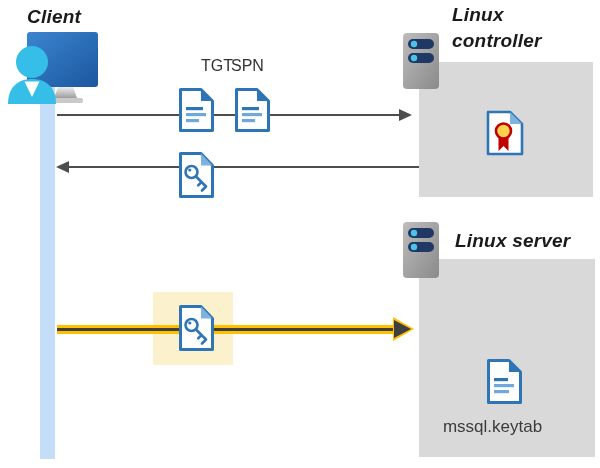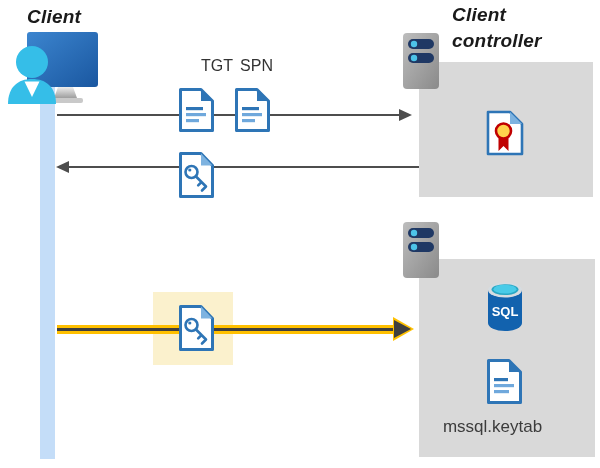--- a/index.html
+++ b/index.html
@@ -171,29 +171,20 @@
   <div class="abs" style="left:402px;top:221px;">
     <svg width="38" height="58" viewBox="0 0 38 58">
       <rect class="srv-body" x="1" y="1" width="36" height="56" rx="4"></rect>
       <rect class="srv-bar" x="6" y="7" width="26" height="10" rx="5"></rect>
       <circle class="srv-dot" cx="12" cy="12" r="3.2"></circle>
       <rect class="srv-bar" x="6" y="21" width="26" height="10" rx="5"></rect>
       <circle class="srv-dot" cx="12" cy="26" r="3.2"></circle>
     </svg>
   </div>
 
-  <div class="abs" style="left:486px;top:281px;">
-    <svg width="38" height="52" viewBox="0 0 38 52">
-      <path class="sql-body" d="M2 9 L2 42 A17 8 0 0 0 36 42 L36 9 Z"></path>
-      <ellipse class="sql-rim" cx="19" cy="9" rx="17" ry="7.5"></ellipse>
-      <ellipse class="sql-mid" cx="19" cy="8.6" rx="13.5" ry="5.4"></ellipse>
-      <ellipse class="sql-top" cx="19" cy="8.2" rx="11.5" ry="4.4"></ellipse>
-      <text class="sql-txt" x="19" y="35" text-anchor="middle">SQL</text>
-    </svg>
-  </div>
 
   <div class="abs" style="left:486px;top:358px;">
     <svg width="37" height="47" viewBox="0 0 37 47">
       <path class="d-page" d="M2.5 2.5 H23 L34.5 14 V44.5 H2.5 Z"></path>
       <path class="d-fold" d="M23 2.5 L23 14 H34.5 Z"></path>
       <rect class="d-line-dark" x="8" y="20" width="14" height="3.2"></rect>
       <rect class="d-line-light" x="8" y="26" width="20" height="3.2"></rect>
       <rect class="d-line-light" x="8" y="32" width="15" height="3.2"></rect>
     </svg>
   </div>
@@ -204,17 +195,18 @@
       <path class="mon-neck" d="M53 61 H68 L72 72 H49 Z"></path>
       <rect class="mon-base" x="44" y="72" width="34" height="5" rx="2"></rect>
       <circle class="person" cx="27" cy="36" r="16"></circle>
       <path class="person" d="M3 78 C3 61 13 53 27 53 C41 53 51 61 51 78 Z"></path>
       <path class="collar" d="M19.5 55.5 L34.5 55.5 L27 71 Z"></path>
     </svg>
   </div>
 
   <div class="abs ttl" style="left:27px;top:4px;">Client</div>
   <div class="abs sm-lbl" style="left:176px;top:57px;width:42px;text-align:center;margin-left:20px;">TGT</div>
-  <div class="abs sm-lbl" style="left:231px;top:57px;width:42px;text-align:right;">SPN</div>
-  <div class="abs ttl" style="left:452px;top:2px;width:132px;">Client controller</div>
+  <div class="abs sm-lbl" style="left:231px;top:57px;width:42px;text-align:left;">SPN</div>
+  <div class="abs ttl" style="left:452px;top:2px;width:132px;">Linux controller</div>
+  <div class="abs ttl" style="left:455px;top:228px;width:140px;">Linux server</div>
   <div class="abs file-lbl" style="left:419px;top:417px;width:147px;">mssql.keytab</div>
 
 </div>
 
 </body></html>

